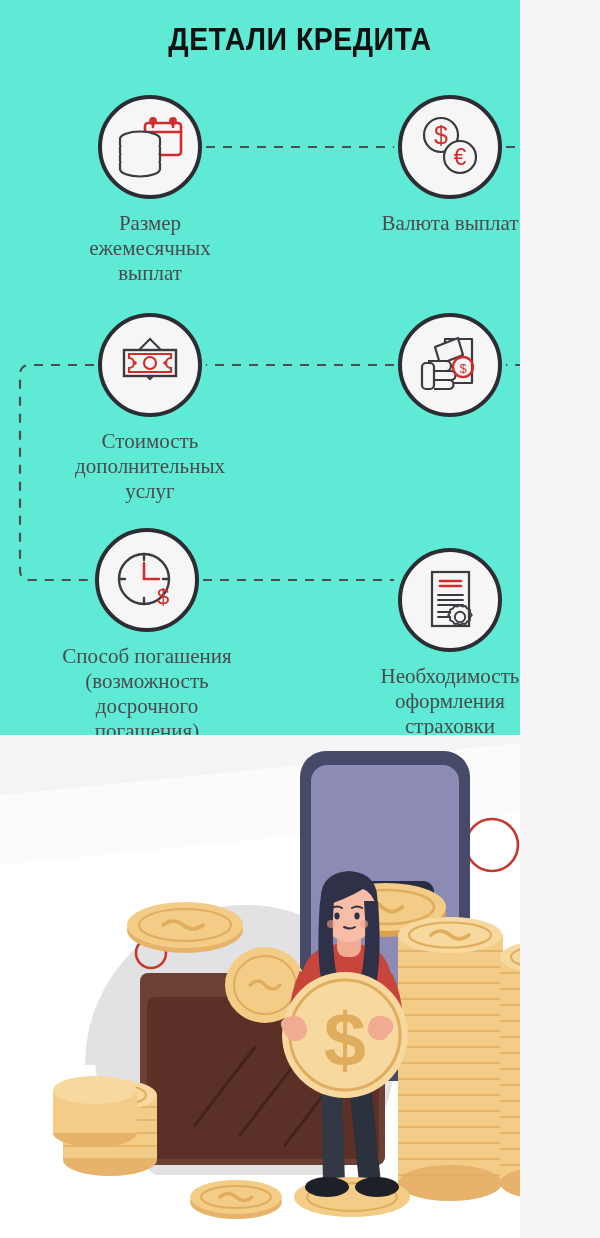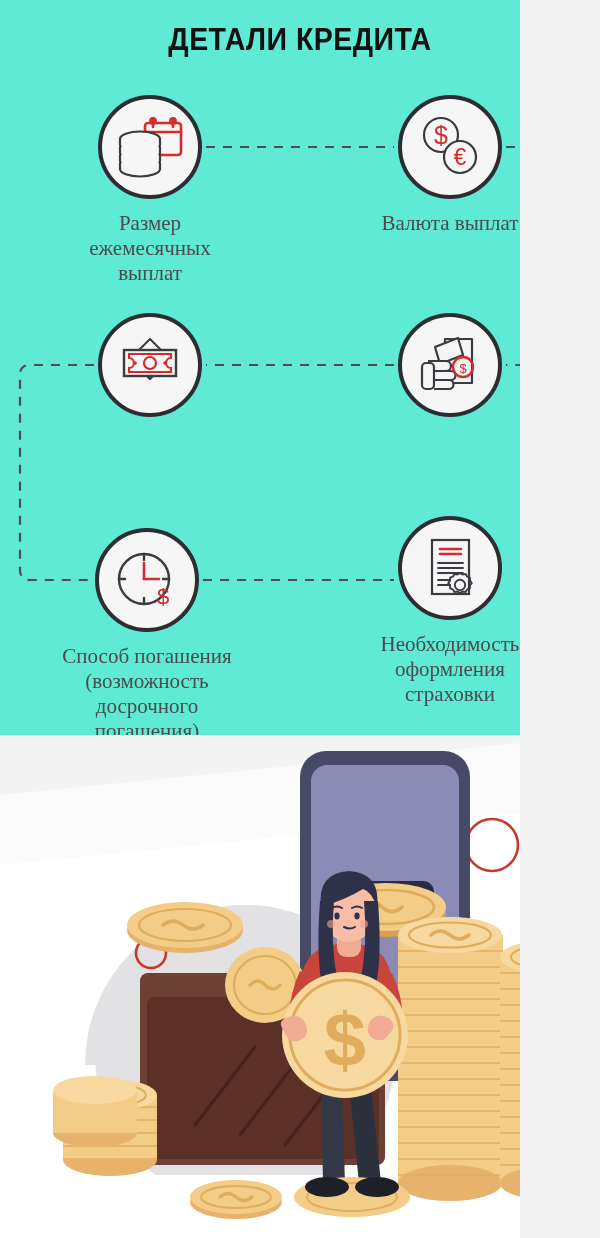--- a/index.html
+++ b/index.html
@@ -44,21 +44,21 @@
     color:#4a4a4f;
     font-family:Liberation Serif, serif;
     white-space:pre-line;
   }
 
   #node1{left:0px;   top:95px;}
   #node2{left:300px; top:95px;}
   #node3{left:0px;   top:313px;}
   #node4{left:300px; top:313px;}
   #node5{left:-3px;  top:528px;}
-  #node6{left:300px; top:516px;}
+  #node6{left:300px; top:548px;}
 
   
   .illus{position:absolute;left:0;top:735px;width:600px;height:503px;overflow:hidden;}
 </style>
 </head>
 <body>
 
 <div class="page">
 
   <div class="title">ДЕТАЛИ КРЕДИТА</div>
@@ -118,20 +118,23 @@
     <div class="circle">
       <svg width="96" height="96" viewBox="0 0 96 96">
         <path d="M48 22 L68 42 L48 62 L28 42 Z" fill="none" stroke="#3a3a40" stroke-width="2"></path>
         <rect x="22" y="33" width="52" height="26" fill="#f6f6f6" stroke="#3a3a40" stroke-width="2.4"></rect>
         <path d="M27 37 h42 v4 a3.5 3.5 0 0 0 0 10 v4 h-42 v-4 a3.5 3.5 0 0 0 0 -10 z" fill="none" stroke="#d32c2c" stroke-width="2.2"></path>
         <circle cx="48" cy="46" r="6" fill="none" stroke="#d32c2c" stroke-width="2.2"></circle>
         <circle cx="33" cy="46" r="1.8" fill="#d32c2c"></circle>
         <circle cx="63" cy="46" r="1.8" fill="#d32c2c"></circle>
       </svg>
     </div>
+    <div class="label">Стоимость
+дополнительных
+услуг</div>
   </div>
 
   <div class="node" id="node4">
     <div class="circle">
       <svg width="96" height="96" viewBox="0 0 96 96">
         <g fill="#f6f6f6" stroke="#3a3a40" stroke-width="2.2" stroke-linejoin="round">
           <rect x="43" y="22" width="27" height="44"></rect>
           <path d="M33 30 L56 21 L61 38 L38 47 Z"></path>
           <path d="M26 44 h18 a5 5 0 0 1 0 10 h-12"></path>
           <path d="M32 54 h17 a4.5 4.5 0 0 1 0 9 h-17"></path>

